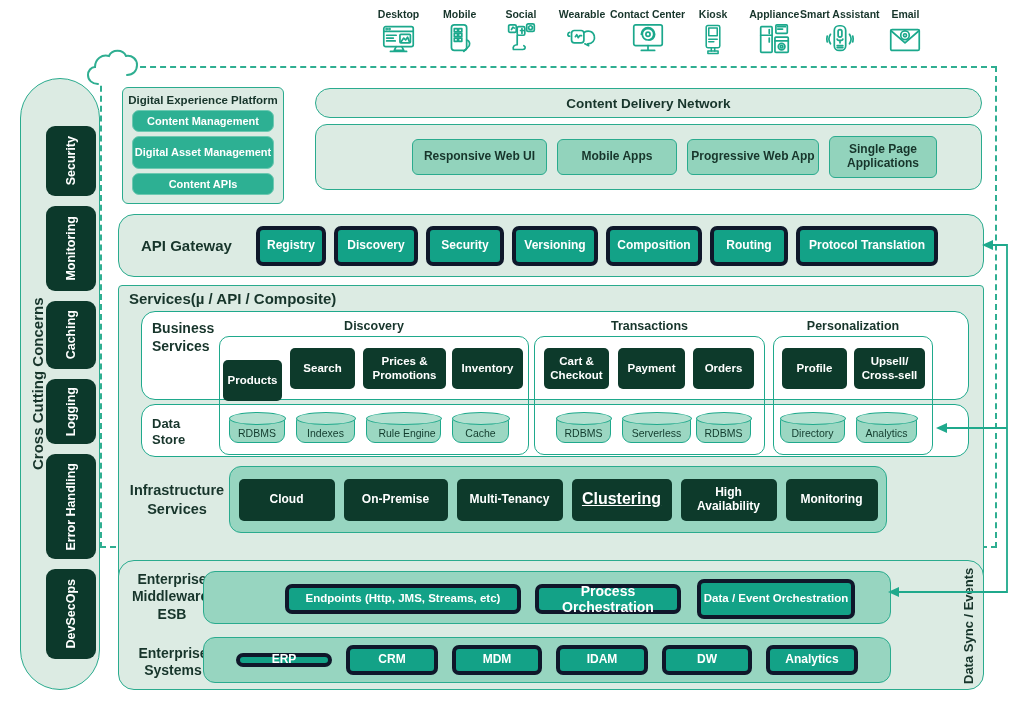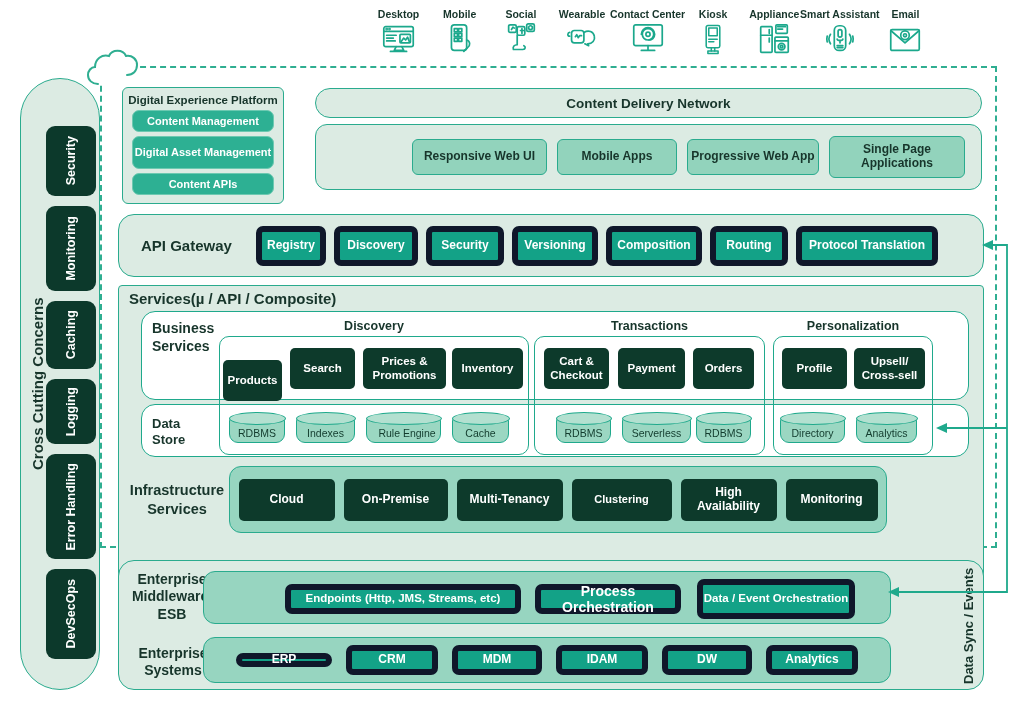--- a/index.html
+++ b/index.html
@@ -3,21 +3,21 @@
 <meta charset="utf-8">
 <style>
   * { box-sizing: border-box; margin: 0; padding: 0; }
   body { background:#fff; font-family:"Liberation Sans", sans-serif; }
   #page { position:relative; width:1024px; height:714px; background:#fff; overflow:hidden; }
   .abs { position:absolute; }
   .pale { background:#dcebe3; border:1.5px solid #2aab8e; }
   .mint { background:#97d5c0; border:1.5px solid #2aab8e; }
   .white-row { background:#fff; border:1.6px solid #1fa98c; border-radius:14px; }
   .grp { border:1.6px solid #1fa98c; border-radius:10px; background:transparent; z-index:2; }
-  .teal-btn { background:#13a287; border:6px solid #0f172a; color:#fff; font-weight:bold;
+  .teal-btn { background:#13a287; border:4px solid #0f172a; color:#fff; font-weight:bold;
               display:flex; align-items:center; justify-content:center; text-align:center;
               border-radius:7px; font-size:12px; line-height:1.15; }
   .dark-btn { background:#0d3a2b; color:#fff; font-weight:bold; display:flex; align-items:center;
               justify-content:center; text-align:center; border-radius:5px; font-size:11.5px;
               line-height:1.15; z-index:3; padding:0 3px; }
   .dark-text { color:#17352b; font-weight:bold; }
   .center { display:flex; align-items:center; justify-content:center; text-align:center; }
   .vtext { writing-mode:vertical-rl; transform:rotate(180deg); }
   .vpill { position:absolute; left:25px; width:50px; background:#0c392b; color:#fff; font-weight:bold;
            border-radius:9px; font-size:12.5px; display:flex; align-items:center; justify-content:center; }
@@ -180,21 +180,21 @@
     <div class="dxp-btn" style="height:22px;">Content APIs</div>
   </div>
 
   <div class="abs pale center dark-text" style="left:315px; top:88px; width:667px; height:30px; border-radius:15px; font-size:13.5px;">Content Delivery Network</div>
 
   <div class="abs pale" style="left:315px; top:124px; width:667px; height:66px; border-radius:12px;">
     <div class="abs" style="left:96px; top:0; height:100%; display:flex; align-items:center; gap:10px;">
       <div class="mint-box" style="width:135px; height:36px;">Responsive Web UI</div>
       <div class="mint-box" style="width:120px; height:36px;">Mobile Apps</div>
       <div class="mint-box" style="width:132px; height:36px;">Progressive Web App</div>
-      <div class="mint-box" style="width:136px; height:42px;">Single Page Applications</div>
+      <div class="mint-box" style="width:108px; height:42px;">Single Page Applications</div>
     </div>
   </div>
 
   <div class="abs pale" style="left:118px; top:214px; width:866px; height:63px; border-radius:16px;">
     <div class="abs dark-text center" style="left:22px; top:0; height:100%; font-size:15px;">API Gateway</div>
     <div class="abs" style="left:137px; top:0; height:100%; display:flex; align-items:center; gap:8px;">
       <div class="teal-btn" style="width:70px; height:40px;">Registry</div>
       <div class="teal-btn" style="width:84px; height:40px;">Discovery</div>
       <div class="teal-btn" style="width:78px; height:40px;">Security</div>
       <div class="teal-btn" style="width:86px; height:40px;">Versioning</div>
@@ -240,21 +240,21 @@
     <div class="cyl" style="left:503px; top:131px; width:69px;">Serverless</div>
     <div class="cyl" style="left:577px; top:131px; width:55px;">RDBMS</div>
     <div class="cyl" style="left:661px; top:131px; width:65px;">Directory</div>
     <div class="cyl" style="left:737px; top:131px; width:61px;">Analytics</div>
 
     <div class="abs dark-text center" style="left:6px; top:180px; width:104px; height:67px; font-size:14.5px; line-height:1.25;">Infrastructure Services</div>
     <div class="abs mint" style="left:110px; top:180px; width:658px; height:67px; border-radius:12px; display:flex; align-items:center; justify-content:center; gap:9px;">
       <div class="dark-btn" style="width:96px; height:42px; font-size:12px;">Cloud</div>
       <div class="dark-btn" style="width:104px; height:42px; font-size:12px;">On-Premise</div>
       <div class="dark-btn" style="width:106px; height:42px; font-size:12px;">Multi-Tenancy</div>
-      <div class="dark-btn" style="width:100px; height:42px; font-size:11px;">Clustering</div>
+      <div class="dark-btn" style="width:100px; height:42px; font-size:16px;text-decoration:underline;">Clustering</div>
       <div class="dark-btn" style="width:96px; height:42px; font-size:12px;">High Availability</div>
       <div class="dark-btn" style="width:92px; height:42px; font-size:12px;">Monitoring</div>
     </div>
   </div>
 
   <div class="abs pale" style="left:118px; top:560px; width:866px; height:130px; border-radius:16px;">
     <div class="abs dark-text center" style="left:4px; top:8px; width:98px; height:56px; font-size:14px; line-height:1.25;">Enterprise Middleware/ ESB</div>
     <div class="abs mint" style="left:84px; top:10px; width:688px; height:53px; border-radius:12px;">
       <div class="abs teal-btn" style="left:81px; top:12px; width:236px; height:30px; font-size:11.5px;">Endpoints (Http, JMS, Streams, etc)</div>
       <div class="abs teal-btn" style="left:331px; top:12px; width:146px; height:30px; font-size:14px;">Process Orchestration</div>

